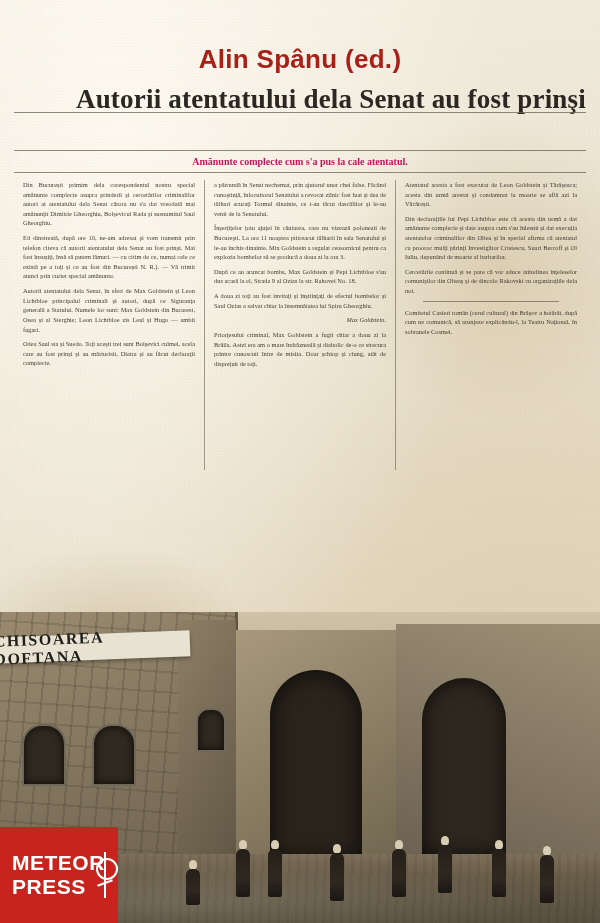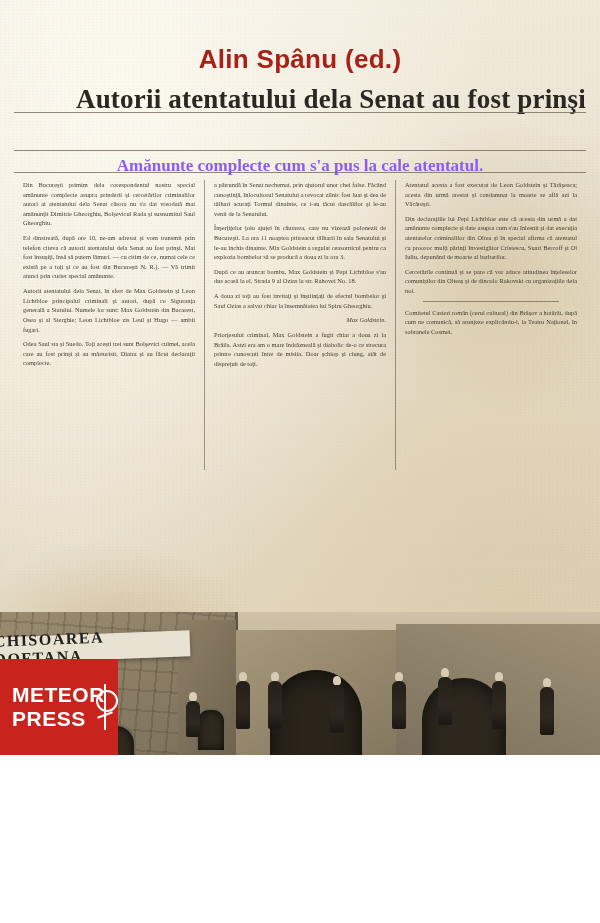--- a/index.html
+++ b/index.html
@@ -6,21 +6,21 @@
     margin: 0;
     padding: 0;
     background: #ffffff;
   }
   body {
     font-family: "Liberation Sans", sans-serif;
   }
   .cover {
     position: relative;
     width: 600px;
-    height: 755px;
+    height: 923px;
     overflow: hidden;
     background: #efe9dc;
   }
 
   
   .paper {
     position: absolute;
     inset: 0;
     background:
       radial-gradient(ellipse at 20% 12%, rgba(255,252,243,0.85) 0%, rgba(255,252,243,0) 55%),
@@ -82,23 +82,23 @@
     font-size: 13.5px;
     color: #3a332b;
     line-height: 1.35;
   }
   .kicker {
     position: absolute;
     top: 156px;
     left: 60px; right: 60px;
     text-align: center;
     font-family: "Liberation Serif", serif;
-    font-size: 17px;
-    font-weight: bold;
-    color: #8b5cf6;
+    font-size: 10px;
+    font-weight: bold;
+    color: #be185d;
   }
   .rule {
     position: absolute;
     height: 1px;
     background: #6d6354;
     opacity: .75;
   }
   .rule.r1 { top: 112px; left: 14px; right: 14px; }
   .rule.r2 { top: 150px; left: 14px; right: 14px; }
   .rule.r3 { top: 172px; left: 14px; right: 14px; }

